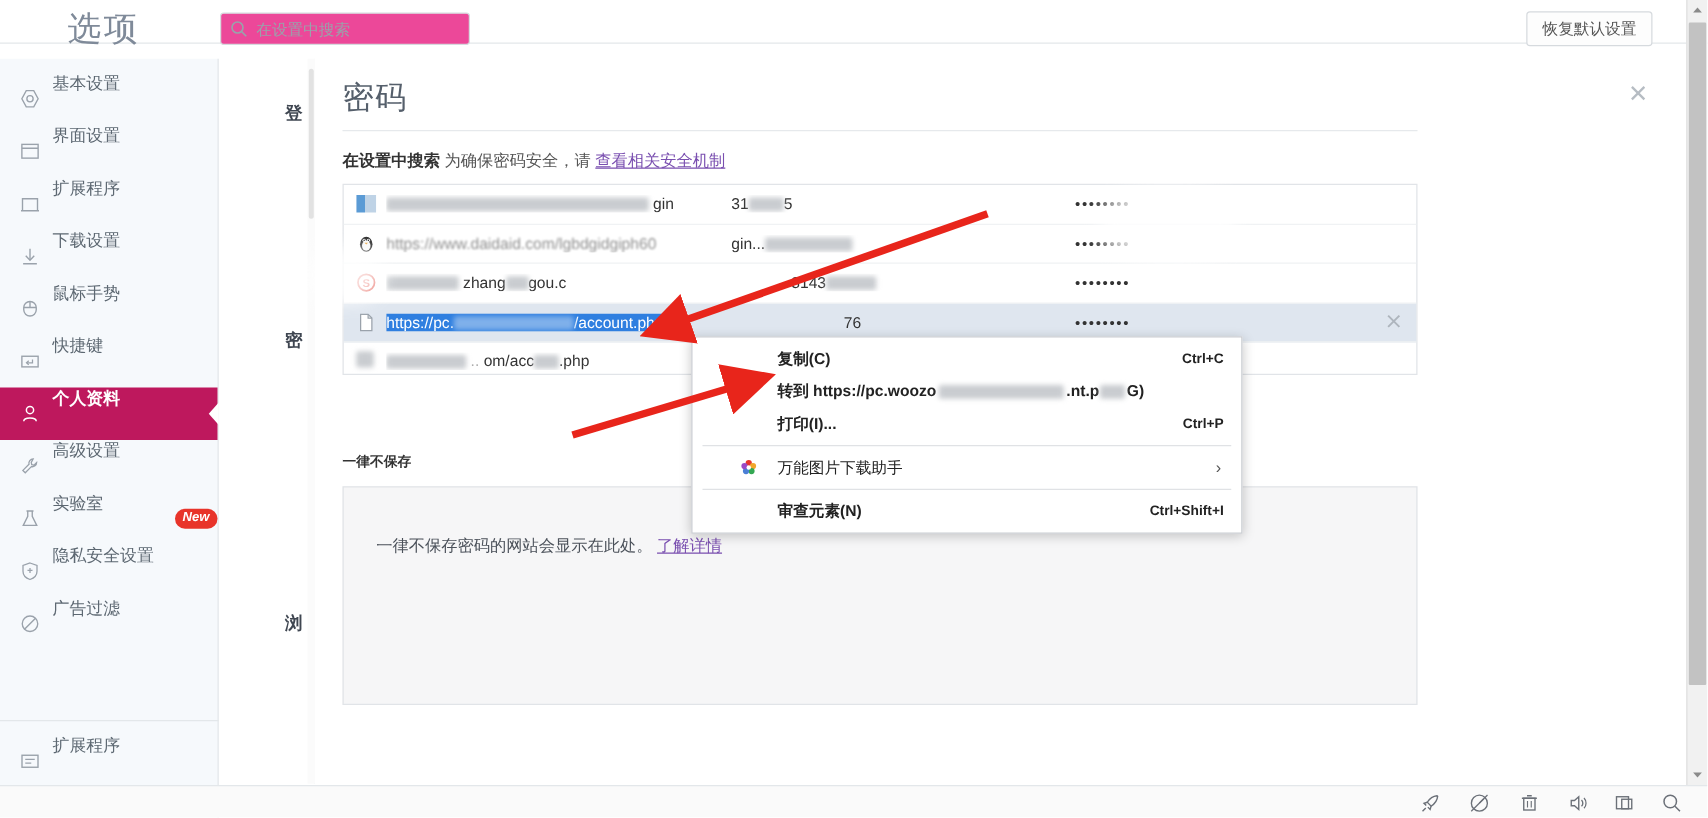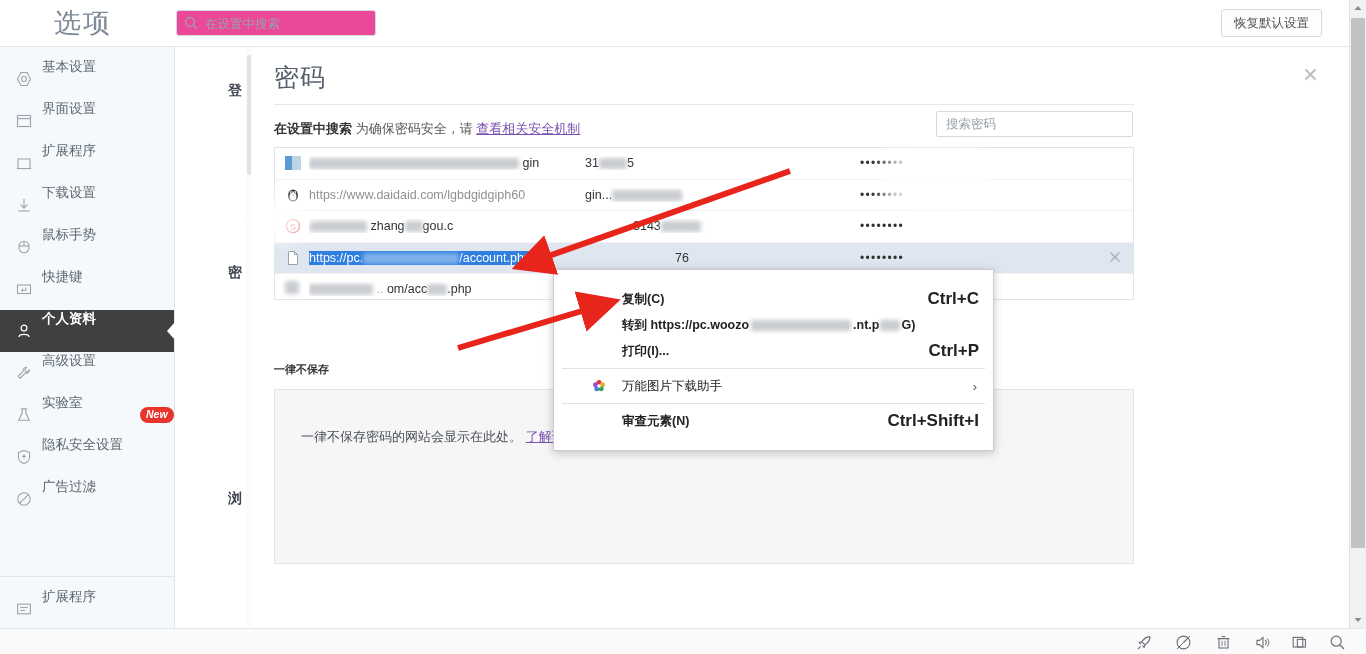--- a/index.html
+++ b/index.html
@@ -4,33 +4,33 @@
 <style>
   html,body{margin:0;padding:0;}
   body{
     width:1366px;height:654px;overflow:hidden;position:relative;
     background:#ffffff;
     font-family:"Liberation Sans","DejaVu Sans",sans-serif;
     font-size:13px;color:#333;
     -webkit-font-smoothing:antialiased;
   }
   
-  .topbar{position:absolute;left:0;top:0;width:1366px;height:47px;background:#fff;border-bottom:1px solid #e3e7ea;box-sizing:border-box;}
+  .topbar{position:absolute;left:0;top:0;width:1366px;height:35px;background:#fff;border-bottom:1px solid #e3e7ea;box-sizing:border-box;}
   .app-title{position:absolute;left:54px;top:5px;font-size:27px;color:#7f8a99;font-weight:400;letter-spacing:2px;}
   .search-wrap{position:absolute;left:176px;top:10px;width:200px;height:26px;border:1px solid #d6dade;border-radius:3px;background:#ec4899;box-sizing:border-box;}
   .search-wrap .mag{position:absolute;left:7px;top:5px;width:14px;height:14px;}
   .search-input{position:absolute;left:26px;top:0;width:166px;height:24px;border:0;outline:none;background:transparent;font-size:12.5px;color:#333;font-family:inherit;}
   .search-input::placeholder{color:#9aa2ab;}
   .reset-btn{position:absolute;right:44px;top:9px;height:28px;padding:0 12px;line-height:27px;font-size:12.5px;color:#555;background:#fdfdfd;border:1px solid #d6dade;border-radius:3px;box-sizing:border-box;cursor:pointer;}
 
   
   .sidebar{position:absolute;left:0;top:47px;width:175px;height:607px;background:#f6f9fc;border-right:1px solid #e3e7ea;box-sizing:border-box;}
   .nav-item{position:relative;height:42px;display:flex;align-items:flex-start;padding-left:42px;cursor:pointer;color:#5d6872;font-size:13.5px;}
   .nav-item .ic{position:absolute;left:16px;top:50%;transform:translateY(-50%);width:16px;height:16px;display:block;}
-  .nav-item.active{background:#404040;color:#fff;font-weight:bold;}
+  .nav-item.active{background:#be185d;color:#fff;font-weight:bold;}
   .nav-item.active .notch{position:absolute;right:-1px;top:50%;transform:translateY(-50%);width:0;height:0;border-top:9px solid transparent;border-bottom:9px solid transparent;border-right:8px solid #ffffff;}
   .badge-new{position:absolute;left:140px;top:50%;transform:translateY(-50%);background:#e8342a;color:#fff;font-size:10.5px;font-weight:bold;border-radius:9px;padding:1px 6px 2px;line-height:13px;font-style:italic;}
   .nav-sep{position:absolute;left:0;top:529px;width:175px;border-top:1px solid #e3e7ea;}
   .nav-bottom{position:absolute;left:0;top:541px;width:175px;}
 
   
   .content{position:absolute;left:176px;top:47px;width:1190px;height:607px;background:#fff;overflow:hidden;}
   .content-scroll-line{position:absolute;left:75px;top:0;width:1px;height:580px;background:#e9ecef;}
   .ghost-label{position:absolute;font-size:14px;color:#3f4651;font-weight:bold;}
 
@@ -59,23 +59,23 @@
   .pw-x{position:absolute;right:12px;top:50%;transform:translateY(-50%);font-size:14px;color:#aeb5bd;cursor:pointer;}
   .sel-text{background:#2f7fe0;color:#ffffff;padding:1px 0;}
 
   .blur{display:inline-block;background:#c9ccd0;border-radius:2px;vertical-align:middle;filter:blur(2.2px);}
 
   .sec2-title{position:absolute;left:22px;top:315px;font-size:11px;color:#333;font-weight:bold;}
   .never-box{position:absolute;left:22px;top:342px;width:860px;height:175px;border:1px solid #e1e4e8;background:#f6f6f7;box-sizing:border-box;}
   .never-text{position:absolute;left:26px;top:38px;font-size:13px;color:#4b515a;}
 
   
-  .ctx{position:absolute;left:553px;top:269px;width:441px;background:#fff;border:1px solid #c9ccd1;box-shadow:0 2px 9px rgba(0,0,0,.22);padding:16px 0;box-sizing:border-box;}
+  .ctx{position:absolute;left:553px;top:269px;width:441px;background:#fff;border:1px solid #c9ccd1;box-shadow:0 2px 9px rgba(0,0,0,.22);padding:4px 0;box-sizing:border-box;}
   .ctx-item{position:relative;height:26px;display:flex;align-items:center;padding-left:68px;padding-right:14px;font-size:12.5px;color:#222;cursor:pointer;}
-  .ctx-item .accel{position:absolute;right:14px;top:50%;transform:translateY(-50%);font-size:17px;color:#222;font-weight:bold;}
+  .ctx-item .accel{position:absolute;right:14px;top:50%;transform:translateY(-50%);font-size:11px;color:#222;font-weight:bold;}
   .ctx-item .lbl{font-weight:bold;}
   .ctx-sep{height:1px;background:#e0e2e5;margin:4px 8px;}
   .ctx-ico{position:absolute;left:38px;top:50%;transform:translateY(-50%);width:14px;height:14px;}
   .ctx-arrow{position:absolute;right:16px;top:50%;transform:translateY(-50%);color:#555;font-size:13px;}
   .ctx-goto .lbl{font-weight:bold;}
 
   
   .arrows{position:absolute;left:0;top:0;width:1366px;height:654px;pointer-events:none;}
 
   
@@ -267,21 +267,20 @@
       </svg>
   </div>
   <div class="modal-rule"></div>
 
   <div class="sec-head">
     <b>在设置中搜索</b>
     <span class="lt">为确保密码安全，请</span>
     <span class="lnk">查看相关安全机制</span>
   </div>
 
-  <input class="pw-search" type="text" placeholder="搜索密码" style="">
 
   <div class="pw-list">
 
     <div class="pw-row">
       <span class="pw-icon">
         <svg width="16" height="16" viewBox="0 0 16 16">
             <rect x="0" y="1" width="7" height="14" fill="#5b9bd5"></rect>
             <rect x="7" y="1" width="9" height="14" fill="#bfd3e6"></rect>
           </svg>
       </span>

